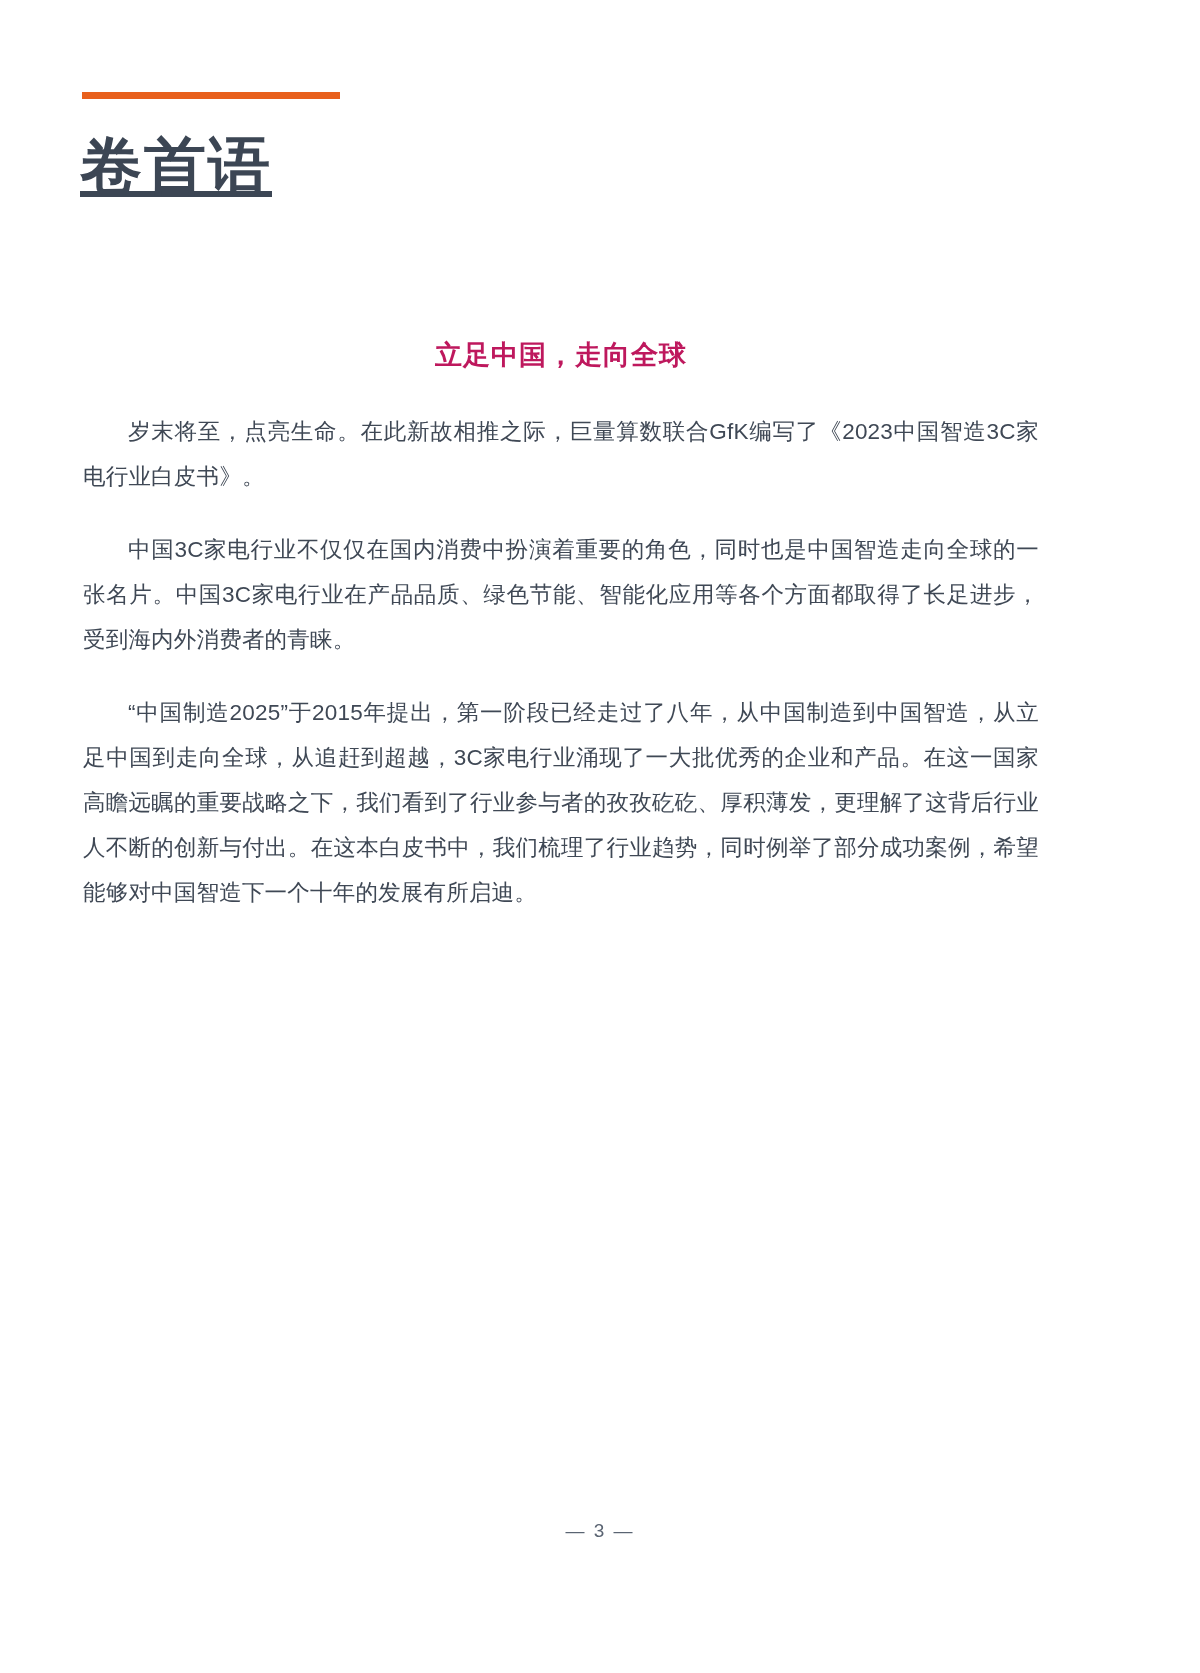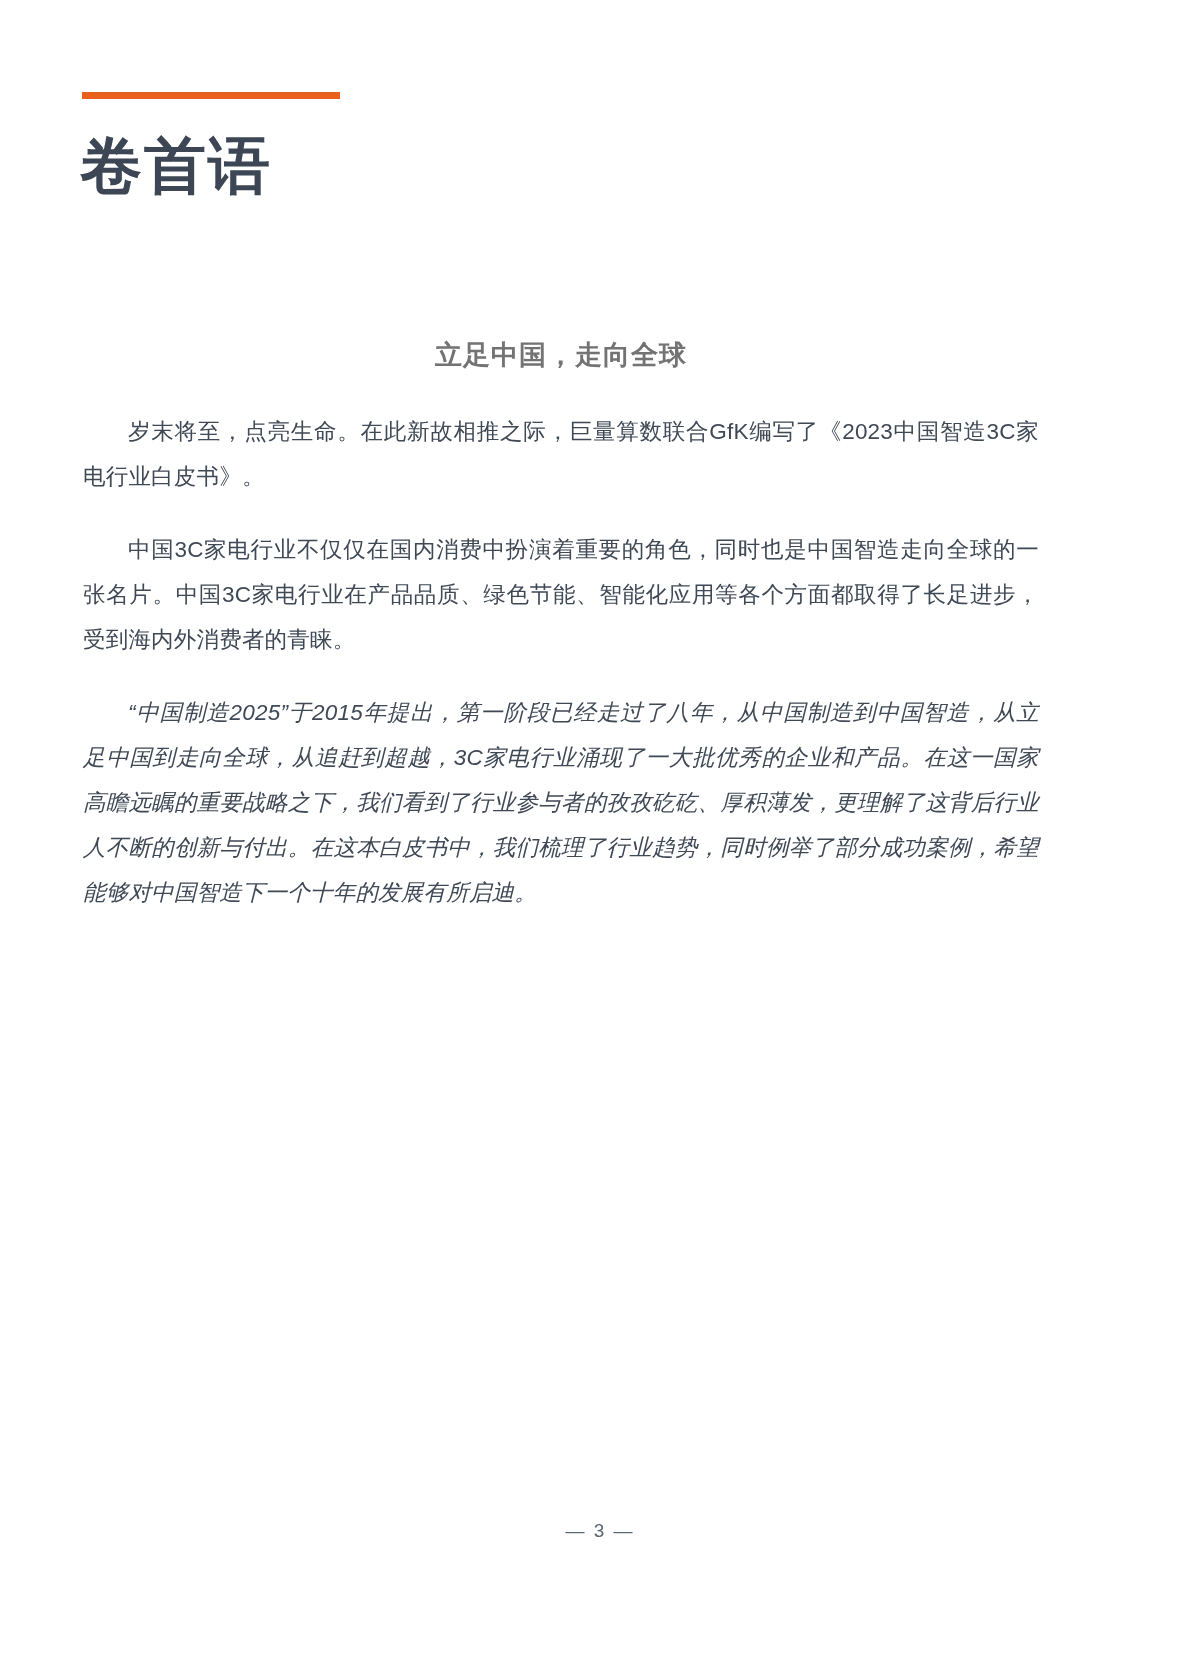--- a/index.html
+++ b/index.html
@@ -29,49 +29,49 @@
   .page-title {
     position: absolute;
     left: 80px;
     top: 130px;
     font-size: 62px;
     font-weight: 700;
     color: #3C4654;
     letter-spacing: 2px;
     line-height: 1.15;
     white-space: nowrap;
+    text-decoration: underline;
   }
   .article {
     position: absolute;
     left: 83px;
     top: 338px;
     width: 956px;
   }
   .article-title {
     text-align: center;
     font-size: 27px;
     font-weight: 700;
-    color: #737373;
+    color: #be185d;
     letter-spacing: 1px;
     margin: 0 0 36px 0;
     line-height: 1.3;
   }
   .para {
     font-size: 22.5px;
     line-height: 45px;
     color: #3F4855;
     text-align: justify;
     text-justify: inter-ideograph;
     margin: 0 0 28px 0;
     text-indent: 2em;
     letter-spacing: 0.2px;
   }
   .para:last-child {
     margin-bottom: 0;
-    font-style: italic;
   }
   .footer {
     position: absolute;
     left: 0;
     right: 0;
     top: 1520px;
     text-align: center;
     font-size: 19px;
     color: #5A6472;
     letter-spacing: 2px;

